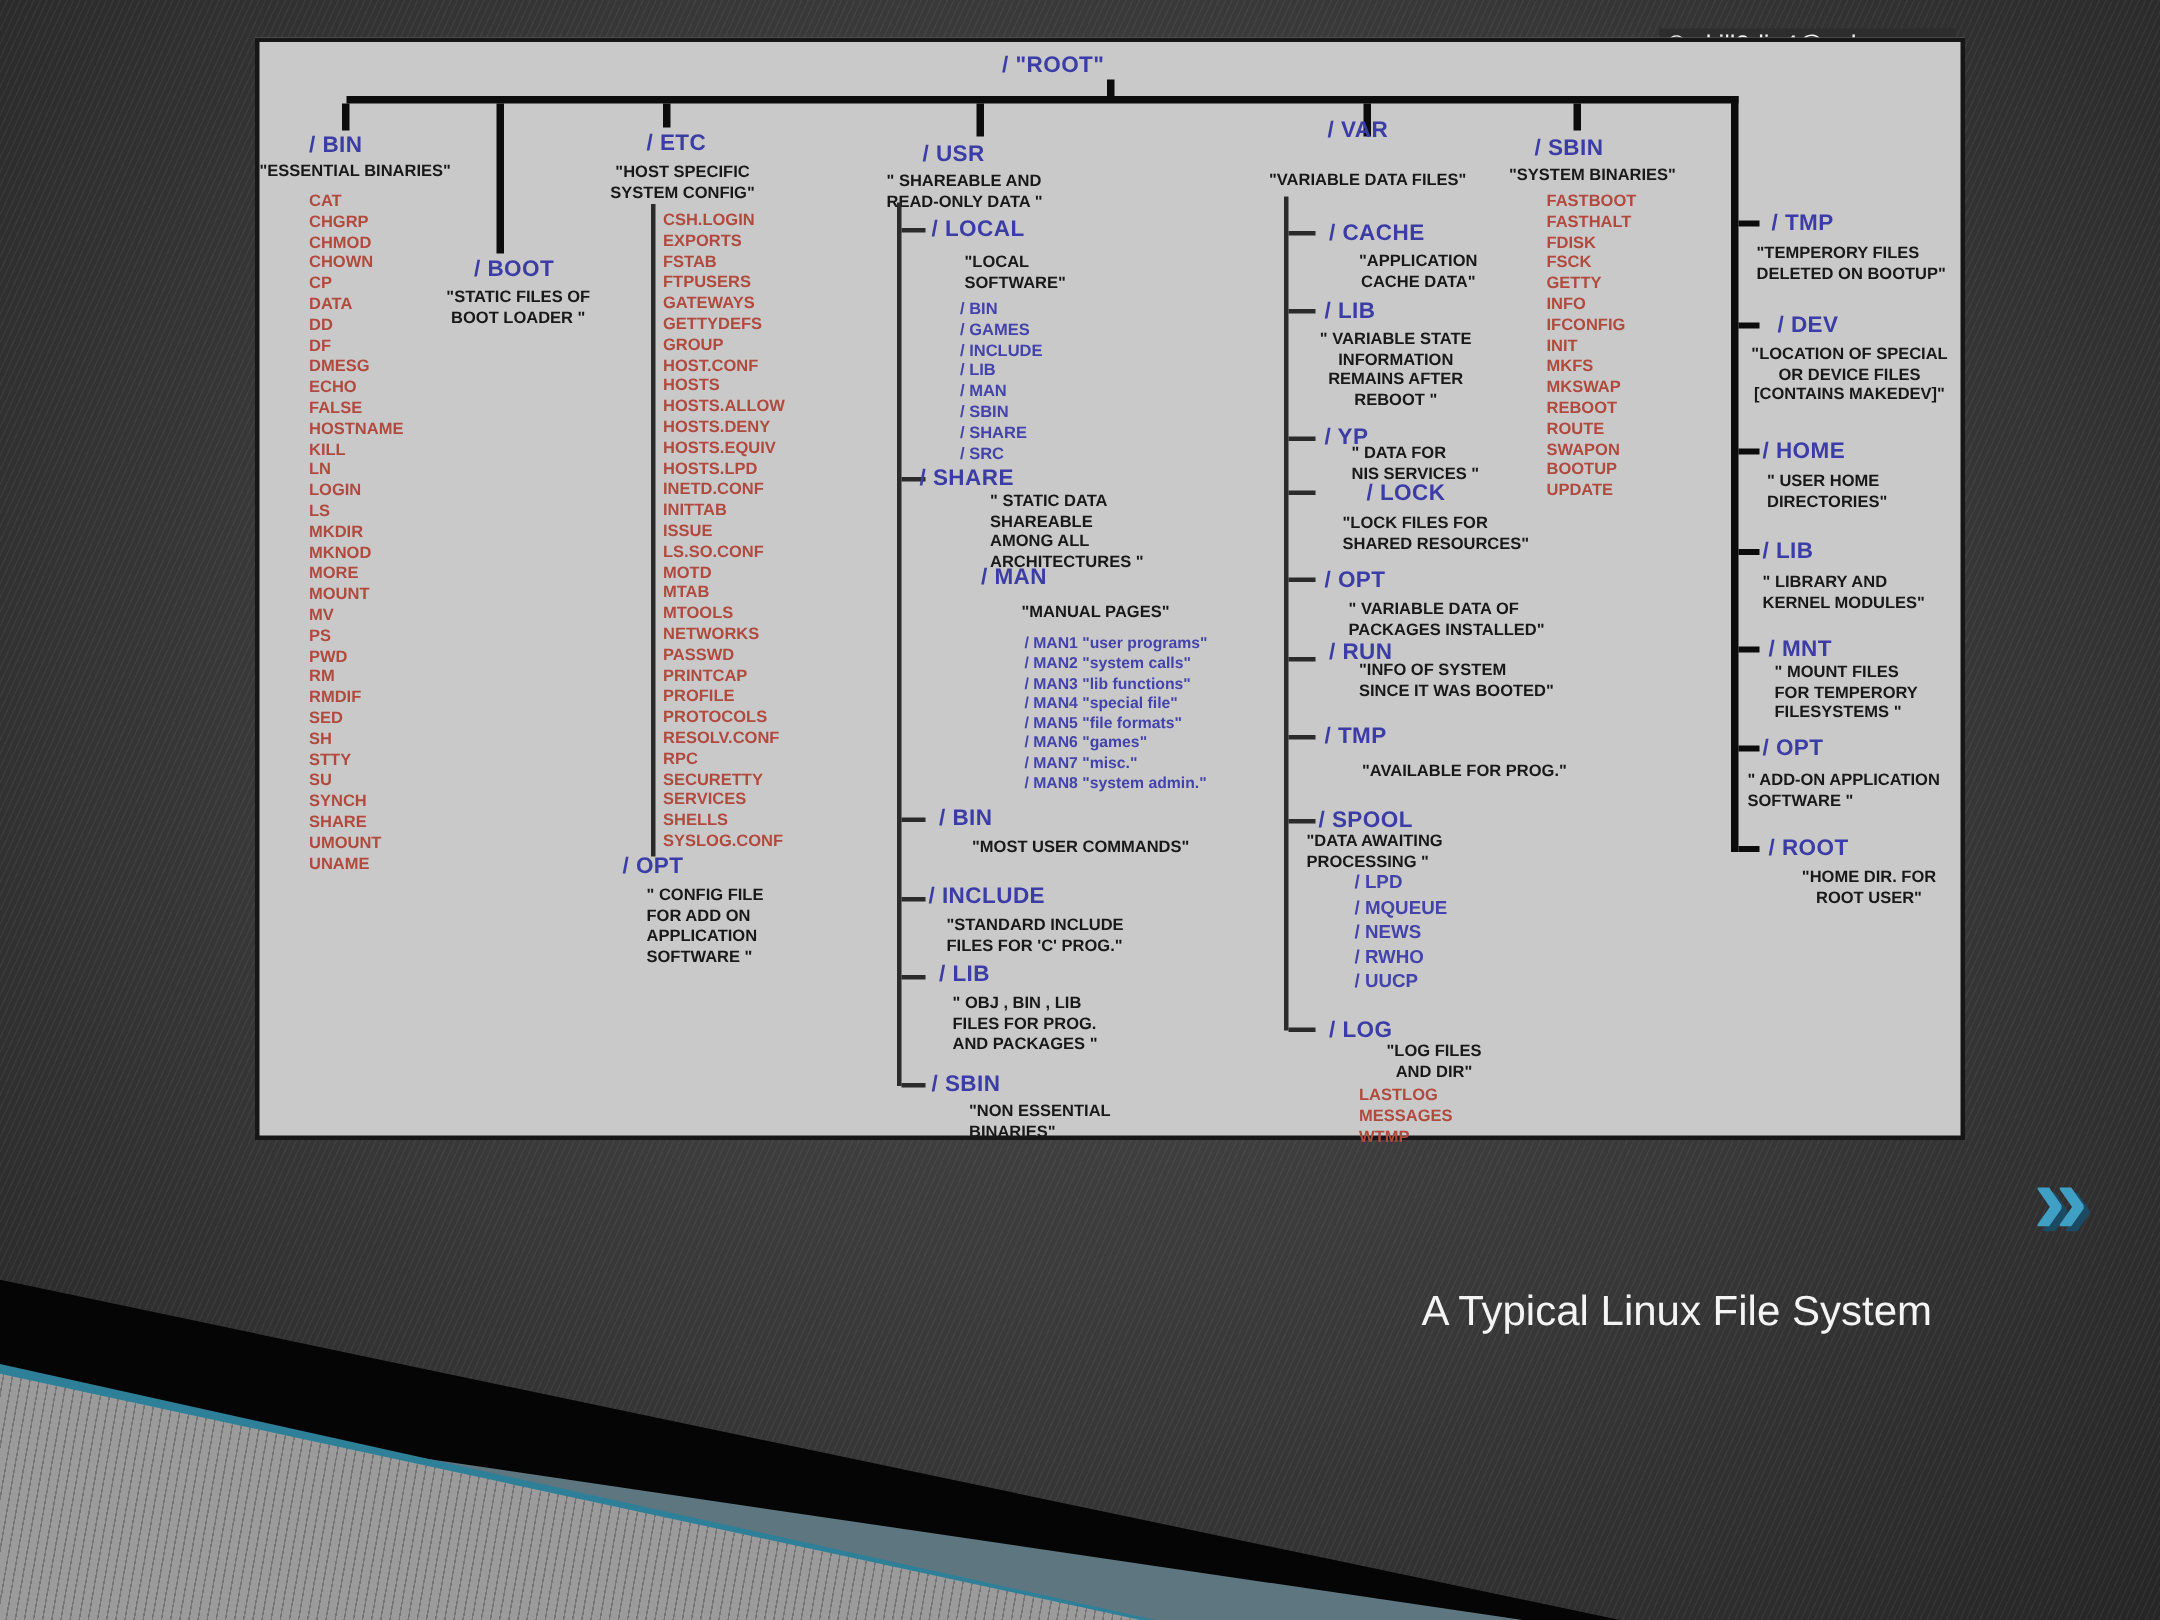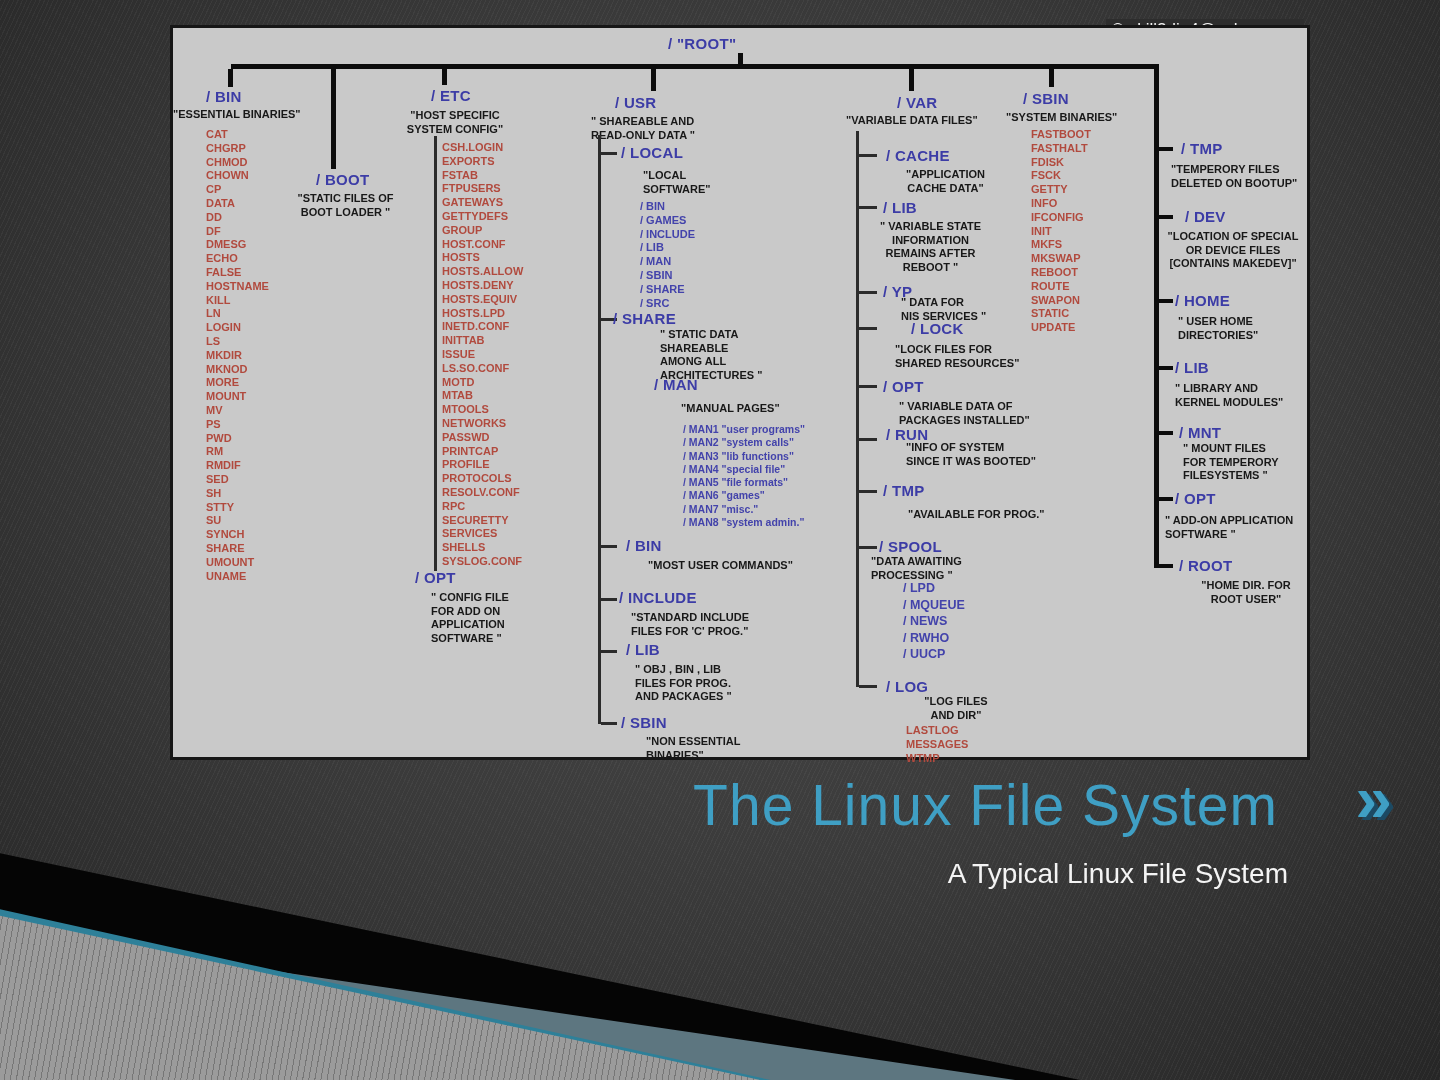--- a/index.html
+++ b/index.html
@@ -195,21 +195,21 @@
     <div class="desc" style="left:458px;top:583px;">"STANDARD INCLUDE
 FILES FOR  'C' PROG."</div>
     <div class="dir" style="left:453px;top:613px;">/ LIB</div>
     <div class="desc" style="left:462px;top:635px;">" OBJ , BIN , LIB
 FILES FOR PROG.
 AND PACKAGES "</div>
     <div class="dir" style="left:448px;top:686px;">/ SBIN</div>
     <div class="desc" style="left:473px;top:707px;">"NON ESSENTIAL
 BINARIES"</div>
 
-    <div class="dir" style="left:712px;top:66px;margin-left:12px;">/ VAR</div>
+    <div class="dir" style="left:712px;top:50px;">/ VAR</div>
     <div class="desc" style="left:673px;top:86px;">"VARIABLE DATA FILES"</div>
     <div class="spine" style="left:683px;top:103px;width:3px;height:556px;"></div>
     <div class="spine" style="left:686px;top:126px;width:18px;height:3px;"></div>
     <div class="spine" style="left:686px;top:178px;width:18px;height:3px;"></div>
     <div class="spine" style="left:686px;top:263px;width:18px;height:3px;"></div>
     <div class="spine" style="left:686px;top:299px;width:18px;height:3px;"></div>
     <div class="spine" style="left:686px;top:357px;width:18px;height:3px;"></div>
     <div class="spine" style="left:686px;top:410px;width:18px;height:3px;"></div>
     <div class="spine" style="left:686px;top:462px;width:18px;height:3px;"></div>
     <div class="spine" style="left:686px;top:518px;width:18px;height:3px;"></div>
@@ -265,21 +265,21 @@
         <div>FSCK</div>
         <div>GETTY</div>
         <div>INFO</div>
         <div>IFCONFIG</div>
         <div>INIT</div>
         <div>MKFS</div>
         <div>MKSWAP</div>
         <div>REBOOT</div>
         <div>ROUTE</div>
         <div>SWAPON</div>
-        <div>STATIC</div>
+        <div>BOOTUP</div>
         <div>UPDATE</div>
       </div>
 
     <div class="spine" style="left:986px;top:119px;width:14px;height:4px;background:#0c0c0c;"></div>
     <div class="dir" style="left:1008px;top:112px;">/ TMP</div>
     <div class="desc" style="left:998px;top:135px;">"TEMPERORY FILES
 DELETED ON BOOTUP"</div>
 
     <div class="spine" style="left:986px;top:187px;width:14px;height:4px;background:#0c0c0c;"></div>
     <div class="dir" style="left:1012px;top:180px;">/ DEV</div>
@@ -307,17 +307,16 @@
     <div class="dir" style="left:1002px;top:462px;">/ OPT</div>
     <div class="desc" style="left:992px;top:486px;">" ADD-ON APPLICATION
 SOFTWARE "</div>
 
     <div class="spine" style="left:986px;top:536px;width:14px;height:4px;background:#0c0c0c;"></div>
     <div class="dir" style="left:1006px;top:529px;">/ ROOT</div>
     <div class="desc ctr" style="left:1018px;top:551px;width:110px;">"HOME DIR. FOR
 ROOT USER"</div>
   </div>
 
-  <div id="title">The Linux File System</div>
   <div id="chevron">»</div>
   <div id="subtitle">A Typical Linux File System</div>
 
 </div>
 
 </body></html>

